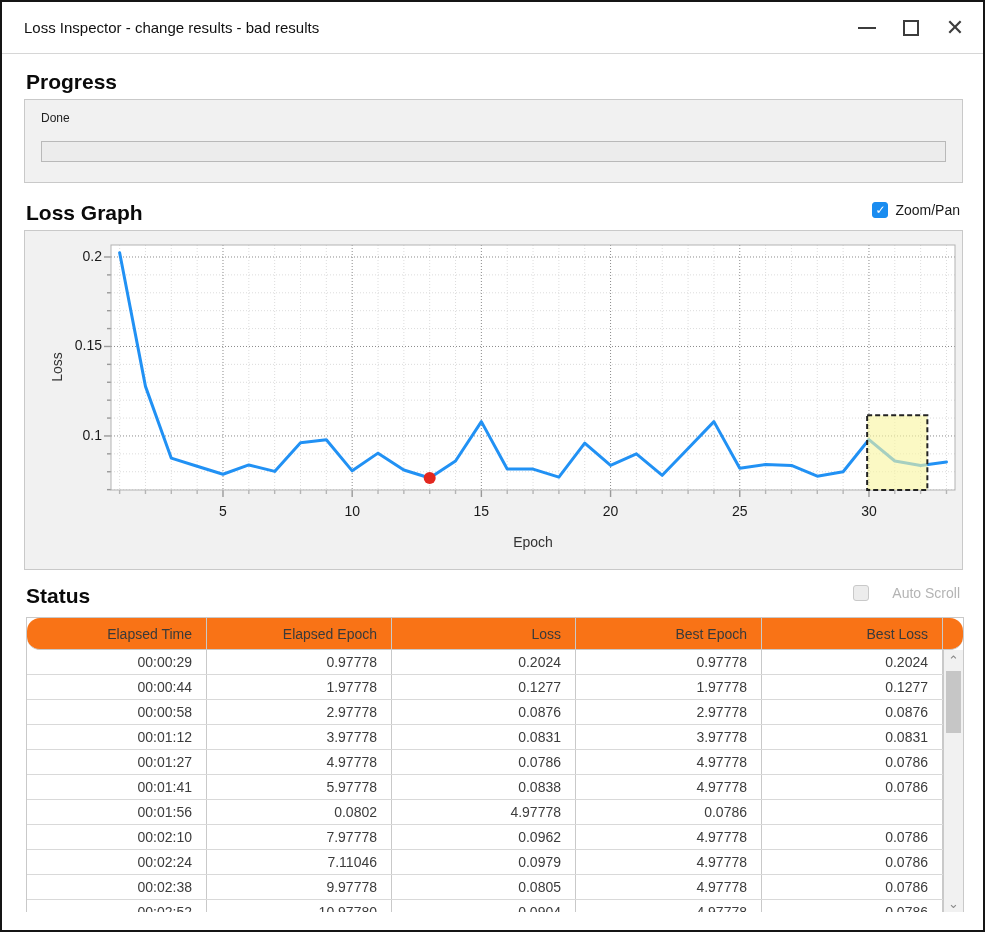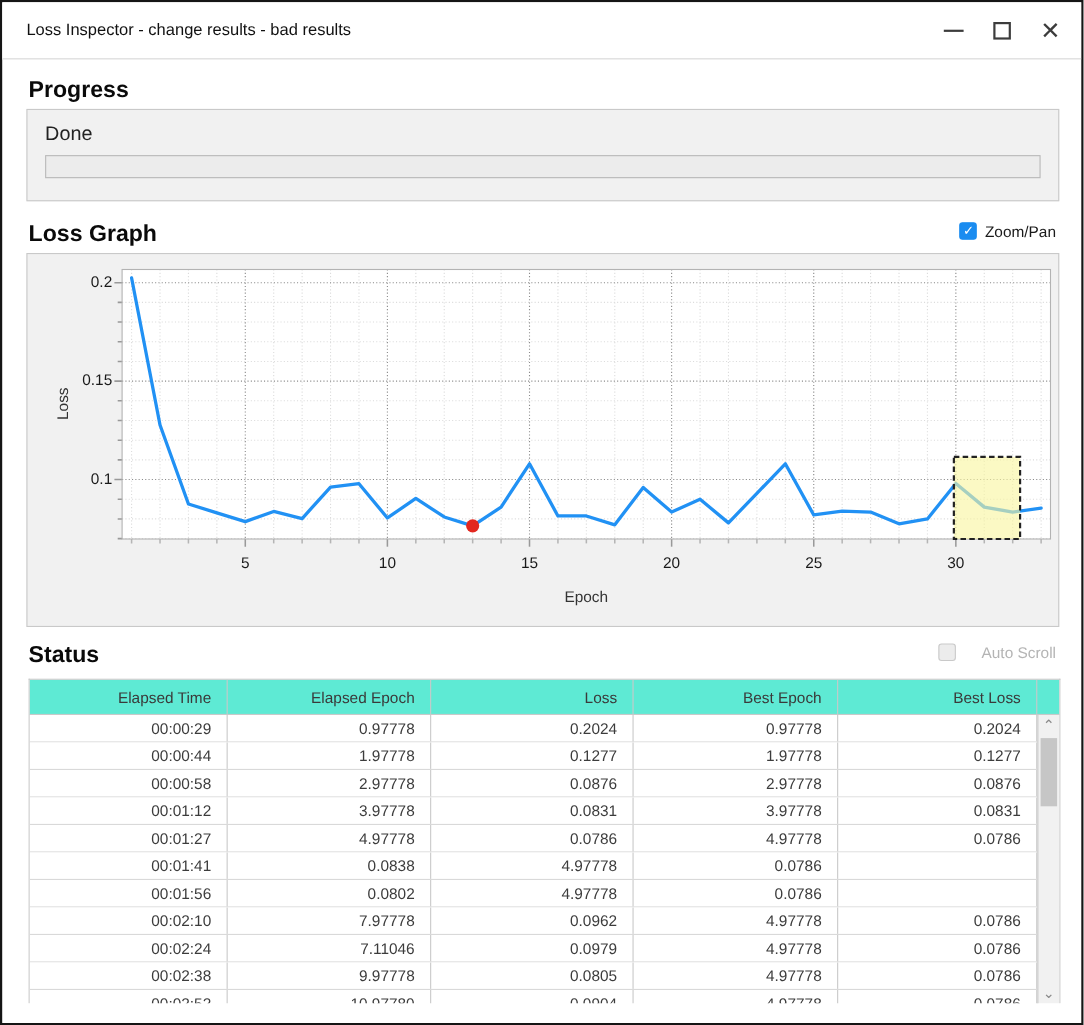--- a/index.html
+++ b/index.html
@@ -17,21 +17,21 @@
   .winbtn { width:36px; height:36px; display:flex; align-items:center; justify-content:center;
     color:#3c3c3c; font-size:19px; background:transparent; border:none; cursor:default; }
   .winbtn.min span{ display:block; width:18px; border-top:2px solid #3c3c3c; }
   .winbtn.max span{ display:block; width:16px; height:16px; border:2px solid #3c3c3c; }
   .winbtn.close { font-size:22px; font-weight:300; }
   
   .h { position:absolute; left:24px; font-size:21px; font-weight:bold; color:#0a0a0a; }
   
   .group { position:absolute; left:22px; width:939px; background:#f1f1f1; border:1px solid #c9c9c9; }
   #progress-group { top:97px; height:84px; }
-  .done-label { position:absolute; left:16px; top:11px; font-size:18px; color:#222; }
+  .done-label { position:absolute; left:16px; top:11px; font-size:12px; color:#222; }
   .pbar { position:absolute; left:16px; right:16px; top:41px; height:21px;
     background:#ececec; border:1px solid #b9b9b9; }
   .pbar-fill { height:100%; background:#2fce44; width:0%; }
   
   .zoom-pan { position:absolute; right:23px; top:200px; display:flex; align-items:center; gap:7px; }
   .checkbox { width:16px; height:16px; border-radius:3px; display:flex; align-items:center;
     justify-content:center; font-size:12px; font-weight:bold; }
   .checkbox.checked { background:#1a8cf0; border:1px solid #1a8cf0; color:#fff; }
   .checkbox.disabled { background:#ececec; border:1px solid #c9c9c9; color:#ececec; }
   .cb-label { font-size:14px; color:#1a1a1a; }
@@ -43,21 +43,21 @@
   .ytick { position:absolute; width:46px; text-align:right; font-size:14px; color:#1a1a1a; }
   .xtick { position:absolute; width:40px; text-align:center; font-size:14px; color:#1a1a1a; }
   .xlabel { position:absolute; left:86px; width:844px; top:303px; text-align:center;
     font-size:14px; color:#333; }
   
   .auto-scroll { position:absolute; right:23px; top:583px; display:flex; align-items:center; gap:23px; }
   .auto-scroll .cb-label { color:#b4b4b4; }
   #status-table { position:absolute; left:24px; top:615px; width:938px; height:295px;
     border:1px solid #c9c9c9; border-bottom:none; overflow:hidden; background:#fff; }
   .tgrid { display:grid; grid-template-columns:180px 185px 184px 186px 181px 20px; }
-  .thead { background:#5eead4; height:32px; border-bottom:1px solid #c9c9c9; }
+  .thead { background:#f97316; height:32px; border-bottom:1px solid #c9c9c9;border-radius:13px; }
   .thead .cell { font-size:14px; color:#3a3a3a; }
   .cell { display:flex; align-items:center; justify-content:flex-end; padding-right:14px;
     border-right:1px solid #c9c9c9; overflow:hidden; white-space:nowrap; }
   .cell:nth-child(6) { border-right:none; padding:0; }
   .trow { height:25px; border-bottom:1px solid #d9d9d9; background:#fff; }
   .trow .cell { font-size:14px; color:#3c3c3c; }
   #tbody { position:absolute; left:0; top:32px; right:0; bottom:0; }
   
   #scrollbar { position:absolute; right:0; top:32px; width:20px; height:263px;
     background:#f1f1f1; border-left:1px solid #c9c9c9; }
@@ -269,20 +269,21 @@
         <div class="tgrid trow">
           <div class="cell">00:01:27</div>
           <div class="cell">4.97778</div>
           <div class="cell">0.0786</div>
           <div class="cell">4.97778</div>
           <div class="cell">0.0786</div>
           <div class="cell"></div>
         </div>
         <div class="tgrid trow">
           <div class="cell">00:01:41</div>
+          <div class="cell">5.97778</div>
           <div class="cell">0.0838</div>
           <div class="cell">4.97778</div>
           <div class="cell">0.0786</div>
           <div class="cell"></div>
         </div>
         <div class="tgrid trow">
           <div class="cell">00:01:56</div>
           <div class="cell">0.0802</div>
           <div class="cell">4.97778</div>
           <div class="cell">0.0786</div>

